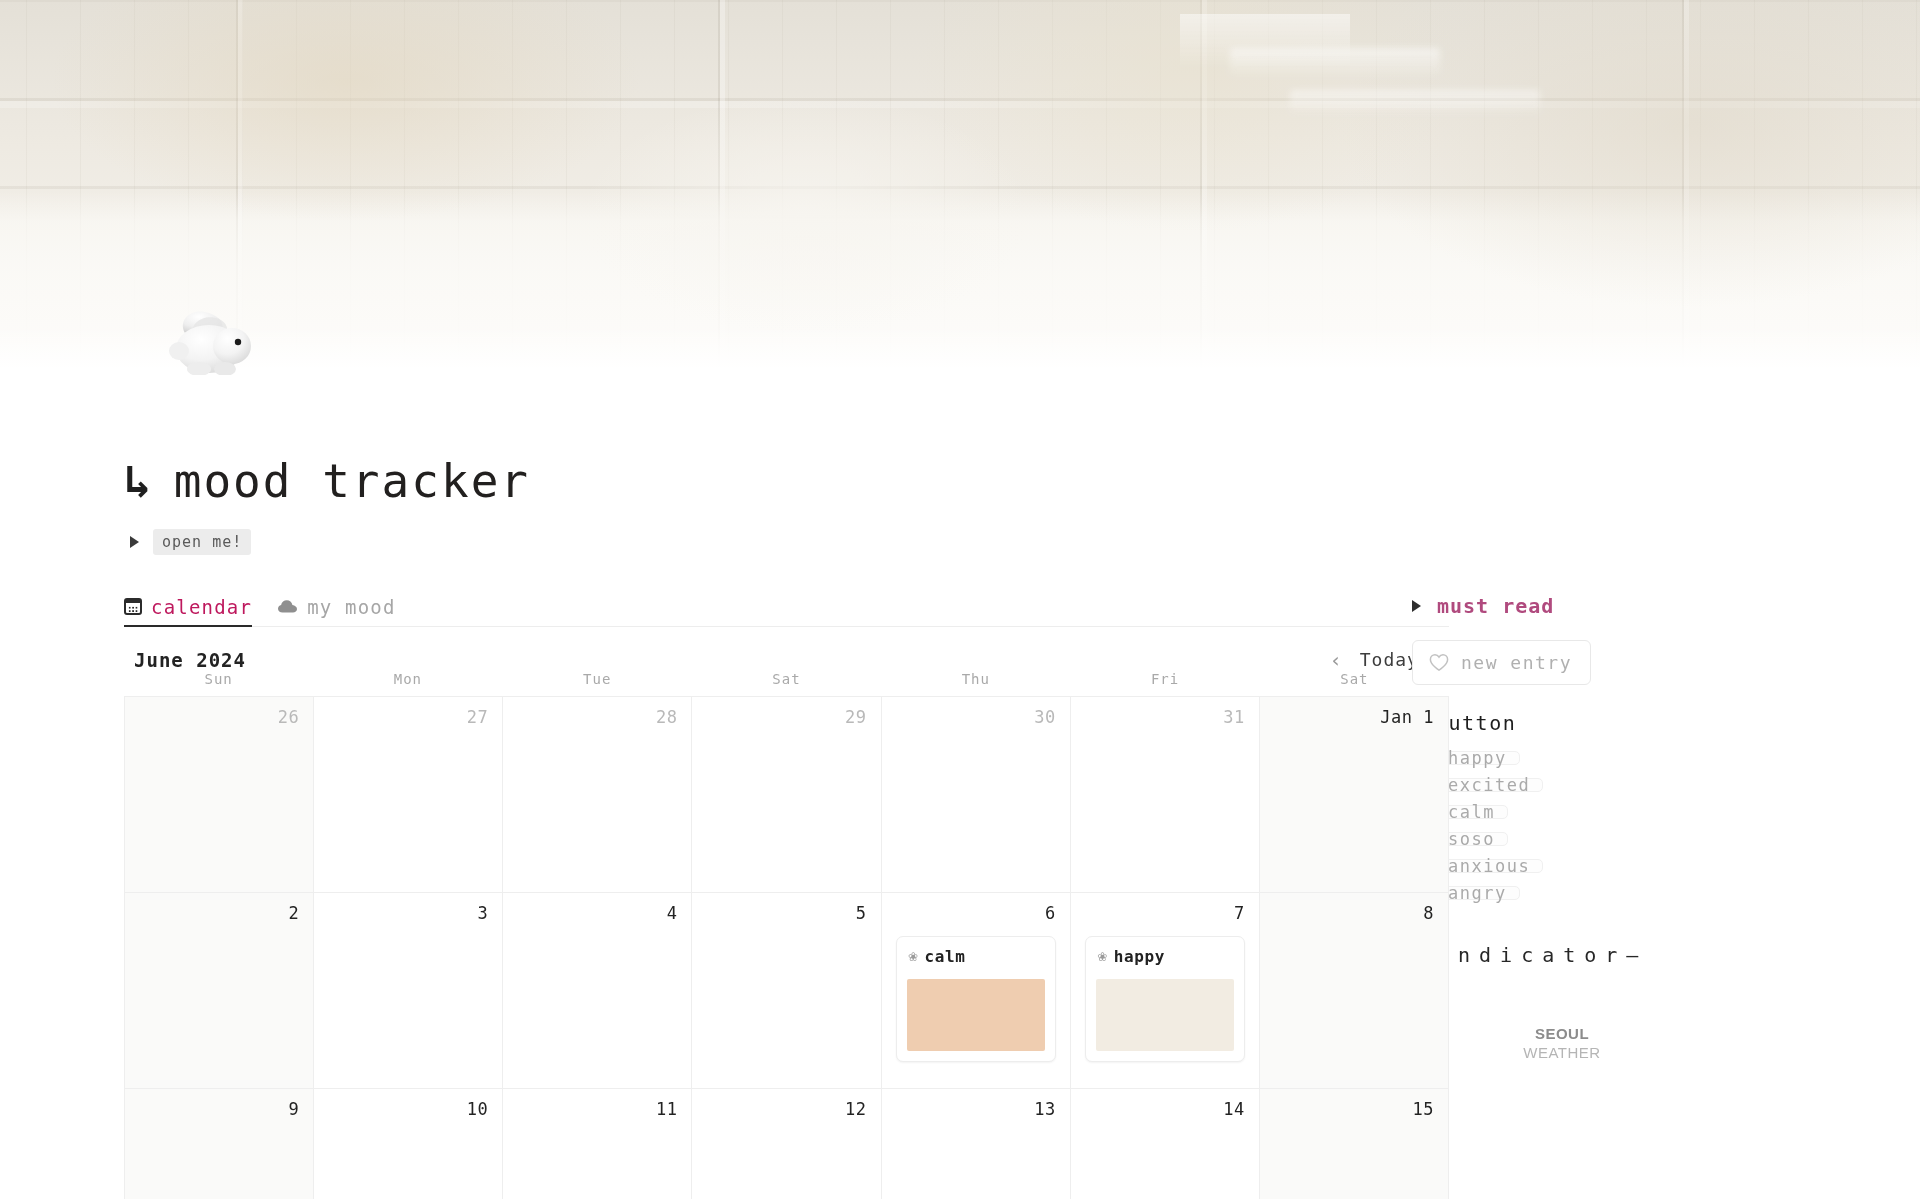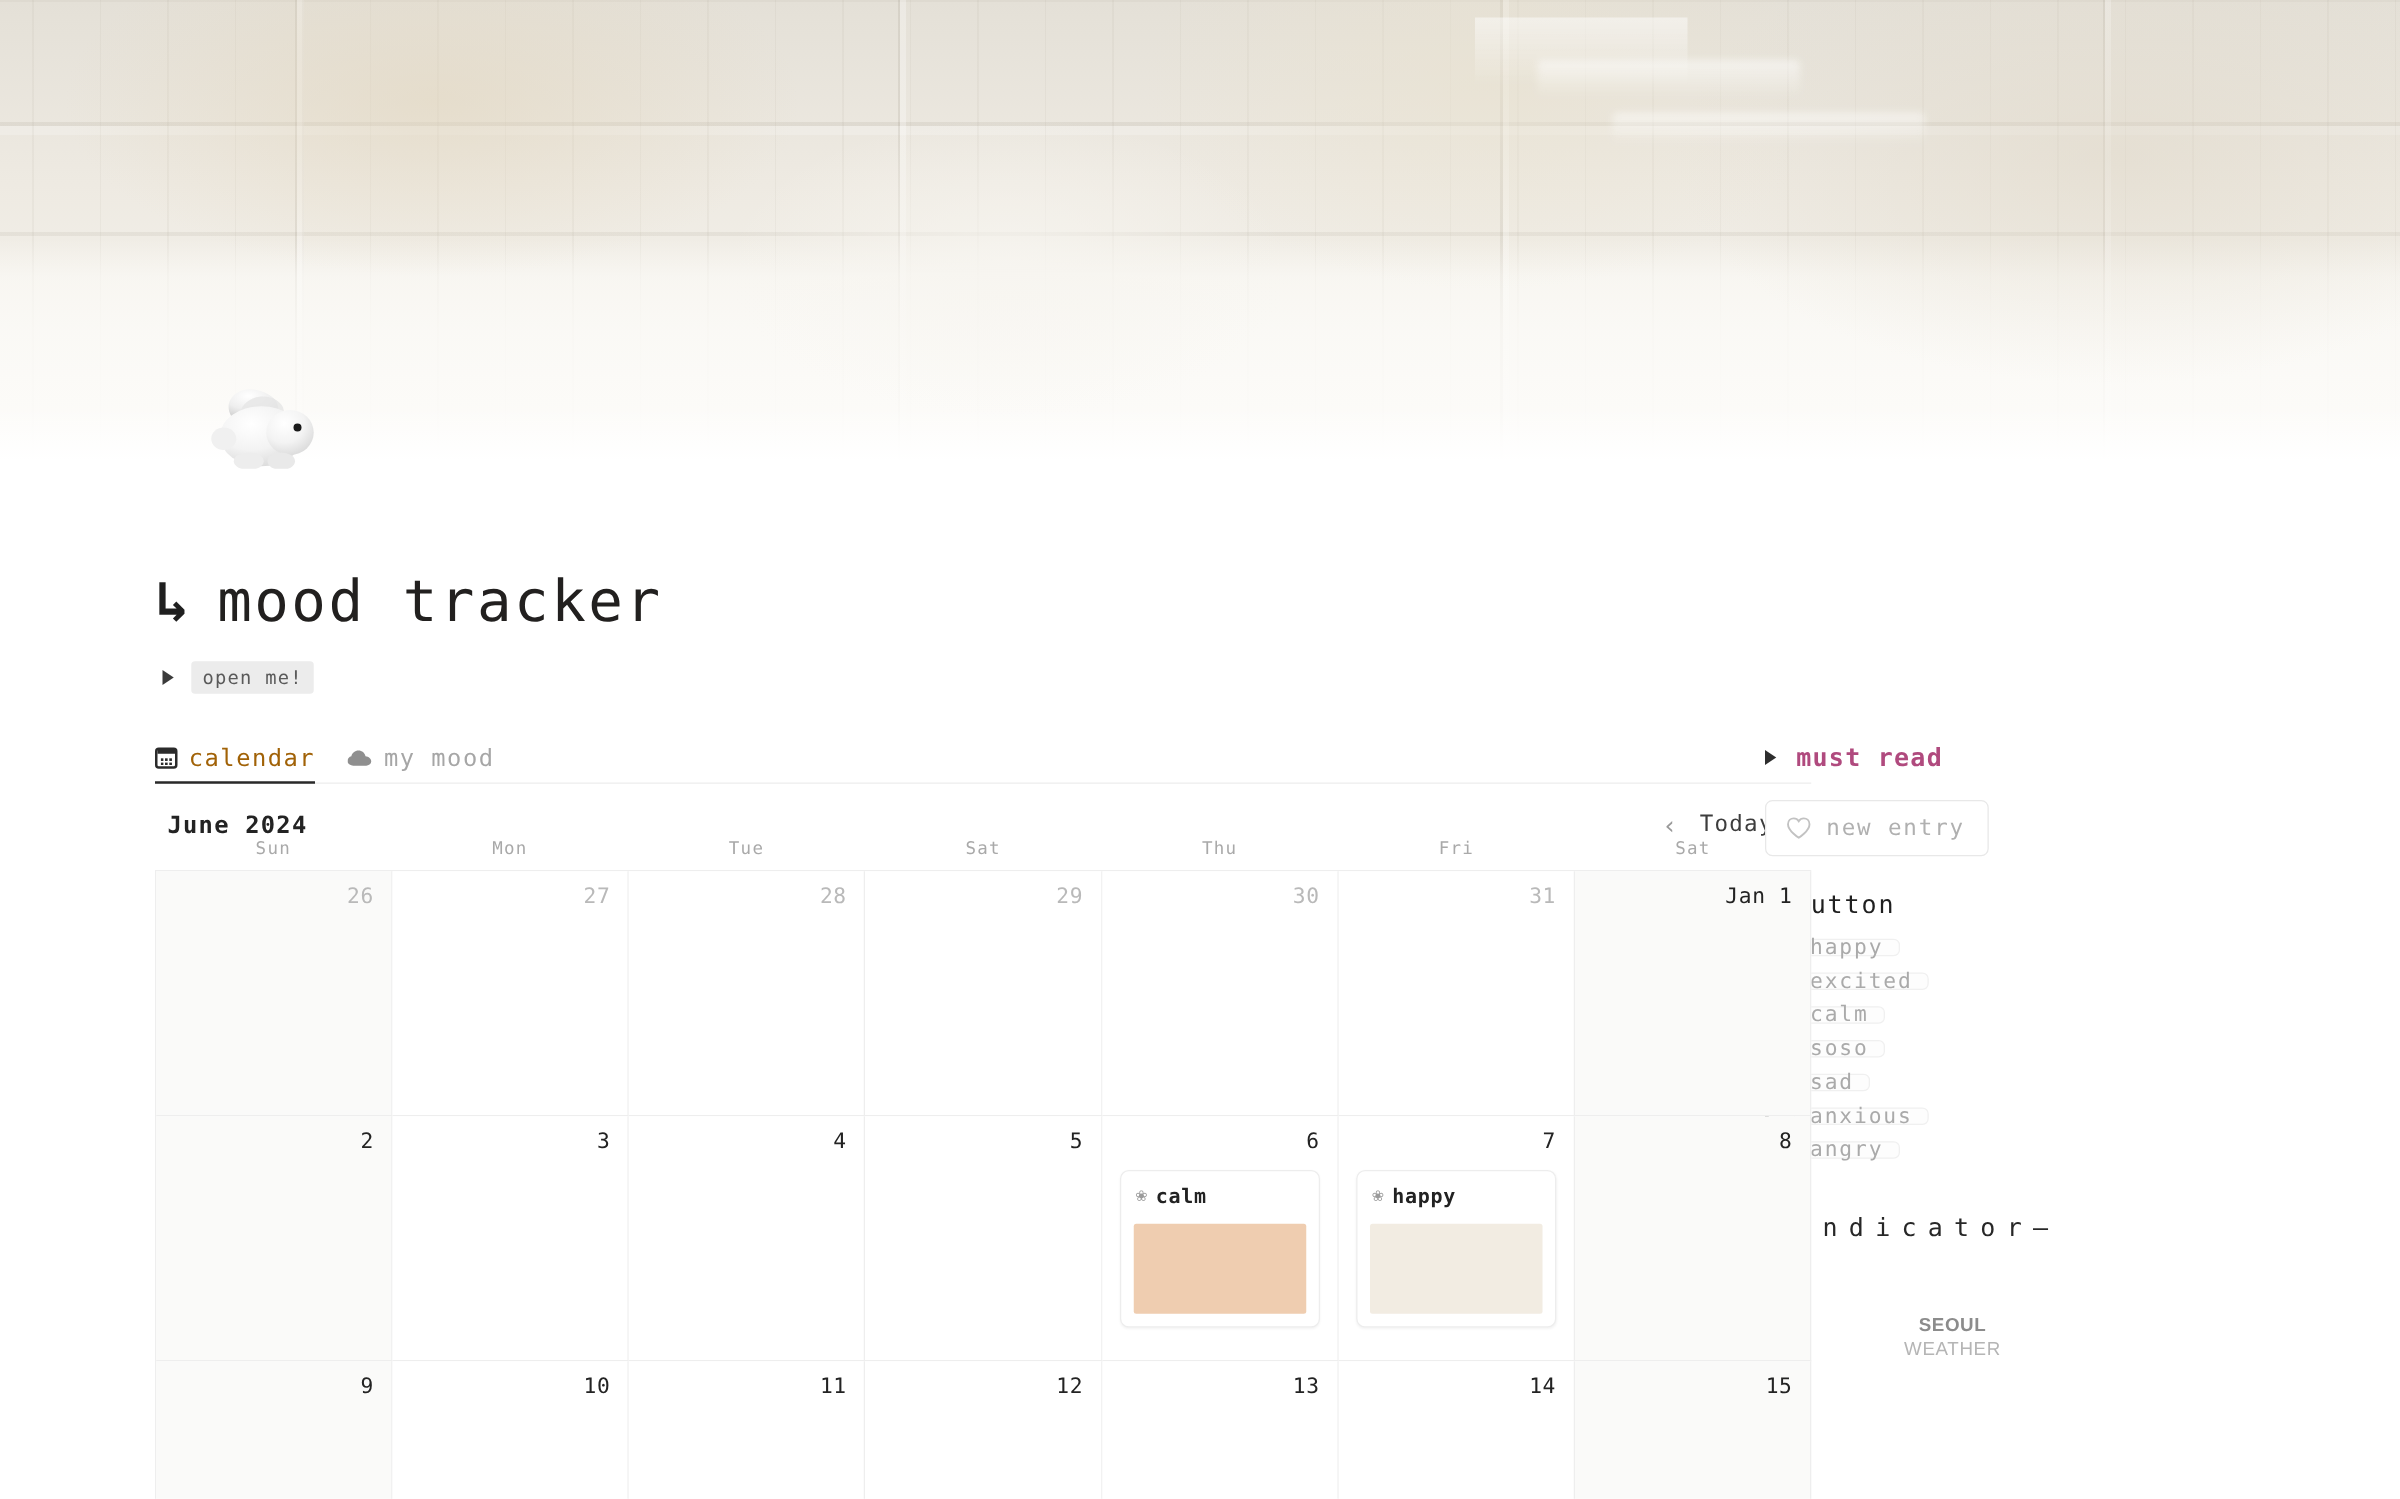--- a/index.html
+++ b/index.html
@@ -211,21 +211,21 @@
     display: flex;
     align-items: center;
     gap: 9px;
     font-size: 19px;
     padding-bottom: 8px;
     letter-spacing: 1.2px;
     color: #a6a6a6;
     cursor: pointer;
     position: relative;
   }
-  .tab.active { color: #a16207; }
+  .tab.active { color: #be185d; }
   .tab.active::after {
     content: "";
     position: absolute;
     left: 0; right: 0; bottom: -1px;
     height: 2px;
     background: #2a2a2a;
   }
   .ico-cal {
     width: 18px; height: 17px;
     border: 2px solid #2b2b2b;
@@ -648,21 +648,20 @@
           <span>new entry</span>
         </div>
 
         <div class="quote-block">
           <div class="quote-title">button</div>
           <div id="mood-buttons">
               <div class="mood-btn-row"><span class="mood-btn">happy</span></div>
               <div class="mood-btn-row"><span class="mood-btn">excited</span></div>
               <div class="mood-btn-row"><span class="mood-btn">calm</span></div>
               <div class="mood-btn-row"><span class="mood-btn">soso</span></div>
-              <div class="mood-btn-row"><span class="mood-btn">sad</span></div>
               <div class="mood-btn-row"><span class="mood-btn">anxious</span></div>
               <div class="mood-btn-row"><span class="mood-btn">angry</span></div>
             </div>
         </div>
 
         <div class="indicator-row">
           <span class="caret"></span>
           <span class="indicator-label">indicator—</span>
         </div>
 

